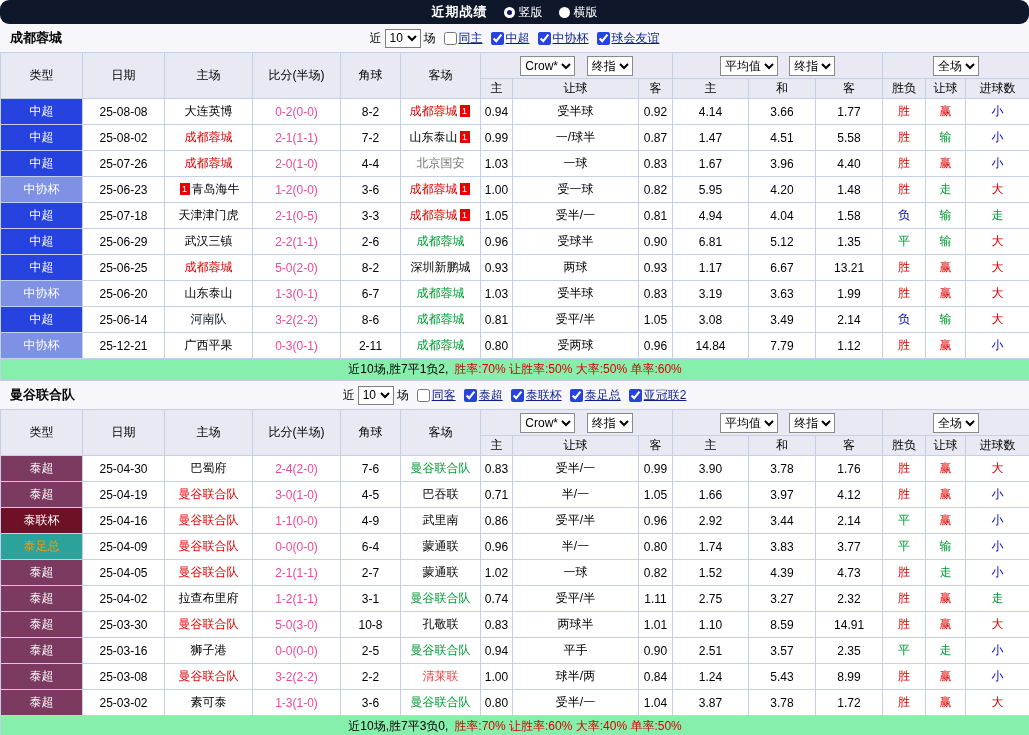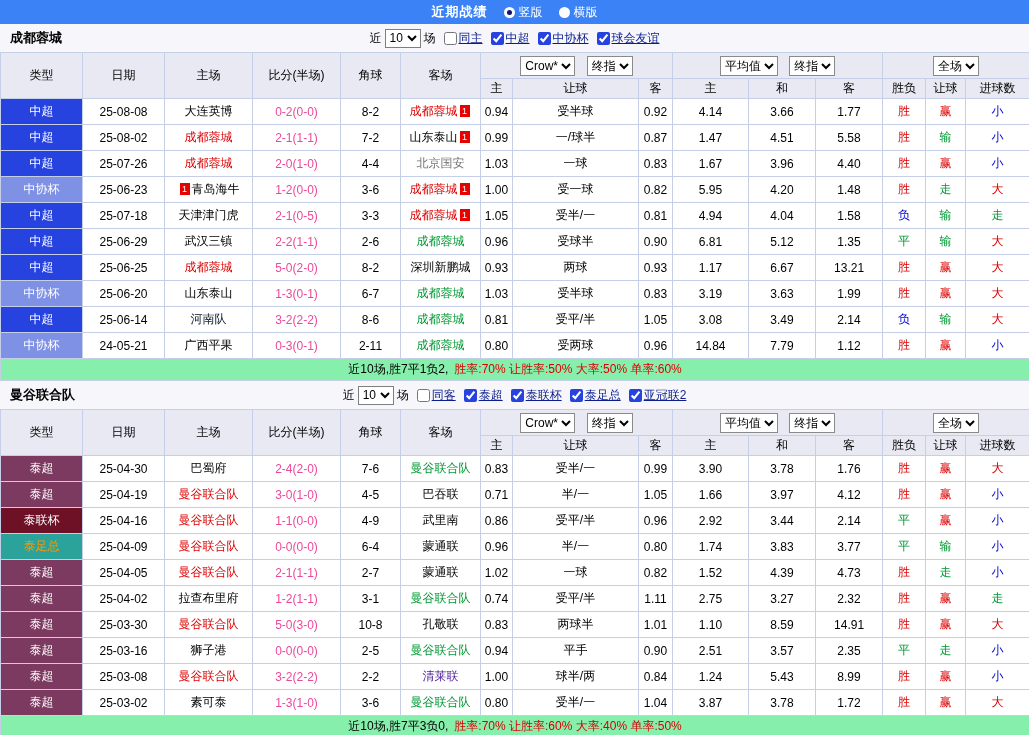--- a/index.html
+++ b/index.html
@@ -30,21 +30,21 @@
   .dd-cell select{height:20px;font-size:12px;margin:0 4px;border:1px solid #8a8a8a;background:#fff;}
   tbody td{height:26px;background:#fff;}
   .score{color:#ec4899;}
   .rc{display:inline-block;width:10px;height:12px;line-height:12px;background:#e60000;color:#fff;font-size:9px;margin:0 2px;text-align:center;vertical-align:1px;}
   tfoot td{height:22px;background:#86efac;}
   .sum-red{color:#d90000;margin-left:6px;}
 </style>
 </head>
 <body>
 
-<div class="topbar" style="background: #3b82f6;">
+<div class="topbar" style="background: #0f172a; border-radius: 9px;">
   <span class="topbar-title">近期战绩</span>
   <span class="radio-opt">
     <span class="rdo sel"></span>
     <span>竖版</span>
   </span>
   <span class="radio-opt">
     <span class="rdo"></span>
     <span>横版</span>
   </span>
 </div>
@@ -274,21 +274,21 @@
             <td>1.05</td>
             <td>3.08</td>
             <td>3.49</td>
             <td>2.14</td>
             <td style="color:#0000cc">负</td>
             <td style="color:#009933">输</td>
             <td style="color:#dd0000">大</td>
           </tr>
           <tr>
             <td style="background:#7e91e4;color:#ffffff">中协杯</td>
-            <td>24-05-21</td>
+            <td>25-12-21</td>
             <td><span class="tm" style="color:#000000">广西平果</span></td>
             <td class="score">0-3(0-1)</td>
             <td>2-11</td>
             <td><span class="tm" style="color:#009933">成都蓉城</span></td>
             <td>0.80</td>
             <td>受两球</td>
             <td>0.96</td>
             <td>14.84</td>
             <td>7.79</td>
             <td>1.12</td>
@@ -519,21 +519,21 @@
             <td style="color:#009933">平</td>
             <td style="color:#009933">走</td>
             <td style="color:#0000cc">小</td>
           </tr>
           <tr>
             <td style="background:#7c3a60;color:#ffffff">泰超</td>
             <td>25-03-08</td>
             <td><span class="tm" style="color:#dd0000">曼谷联合队</span></td>
             <td class="score">3-2(2-2)</td>
             <td>2-2</td>
-            <td><span class="tm" style="color:#4c1d95">清莱联</span></td>
+            <td><span class="tm" style="color:#ef4444">清莱联</span></td>
             <td>1.00</td>
             <td>球半/两</td>
             <td>0.84</td>
             <td>1.24</td>
             <td>5.43</td>
             <td>8.99</td>
             <td style="color:#dd0000">胜</td>
             <td style="color:#dd0000">赢</td>
             <td style="color:#0000cc">小</td>
           </tr>

